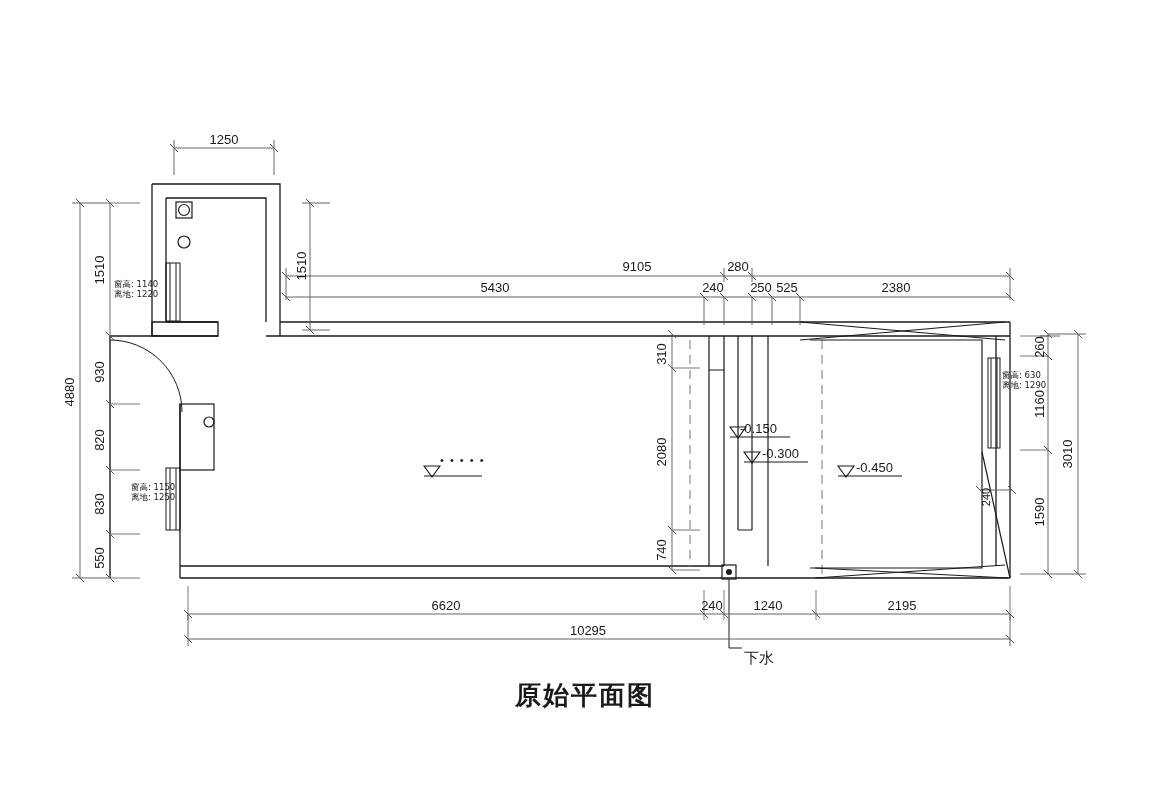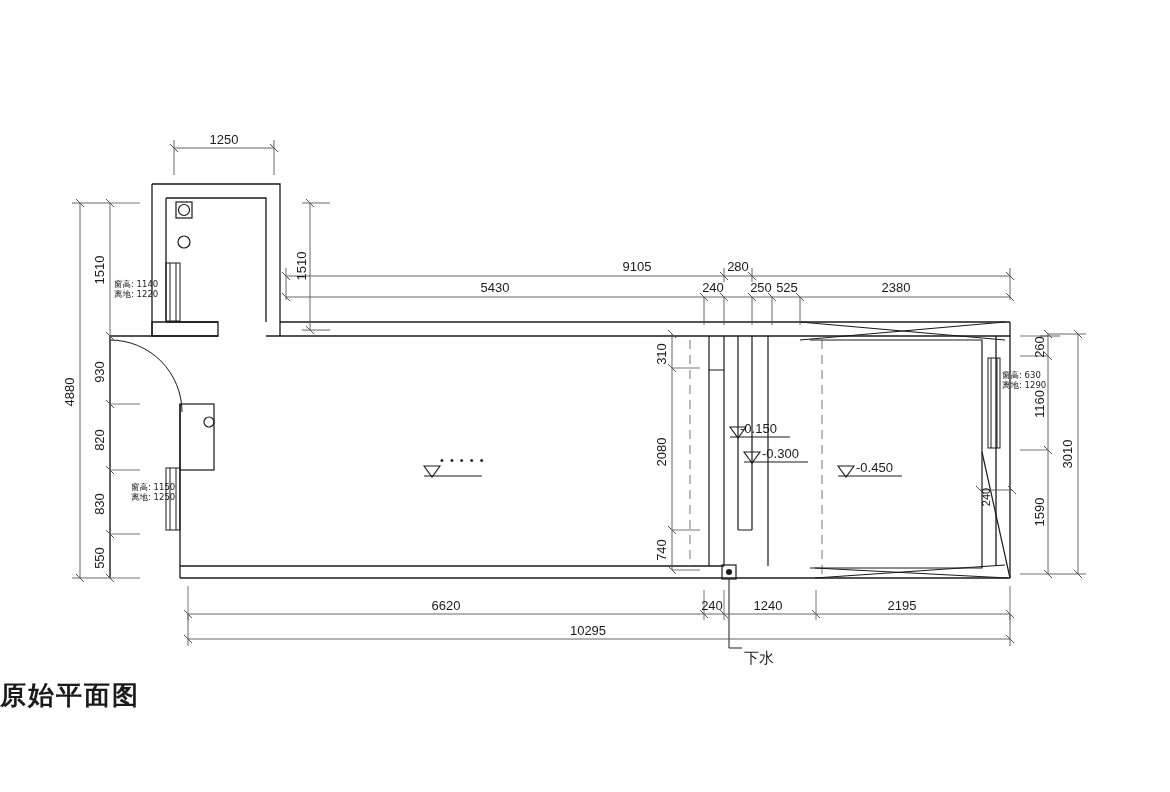--- a/index.html
+++ b/index.html
@@ -8,21 +8,21 @@
     font-family:"Liberation Sans","DejaVu Sans",sans-serif;
     color:#1a1a1a;
     overflow:hidden;
     position:relative;
   }
   #stage{position:absolute;left:0;top:0;width:1170px;height:792px;}
   svg#plan{position:absolute;left:0;top:0;width:1170px;height:792px;}
   .ttl{
     position:absolute;
     width:100%;
-    text-align:left;
+    text-align:center;
     top:678px;
     font-size:26px;
     font-weight:700;
     letter-spacing:2px;
     font-family:"DejaVu Sans","Liberation Sans",sans-serif;
   }
 </style>
 </head>
 <body>
 

